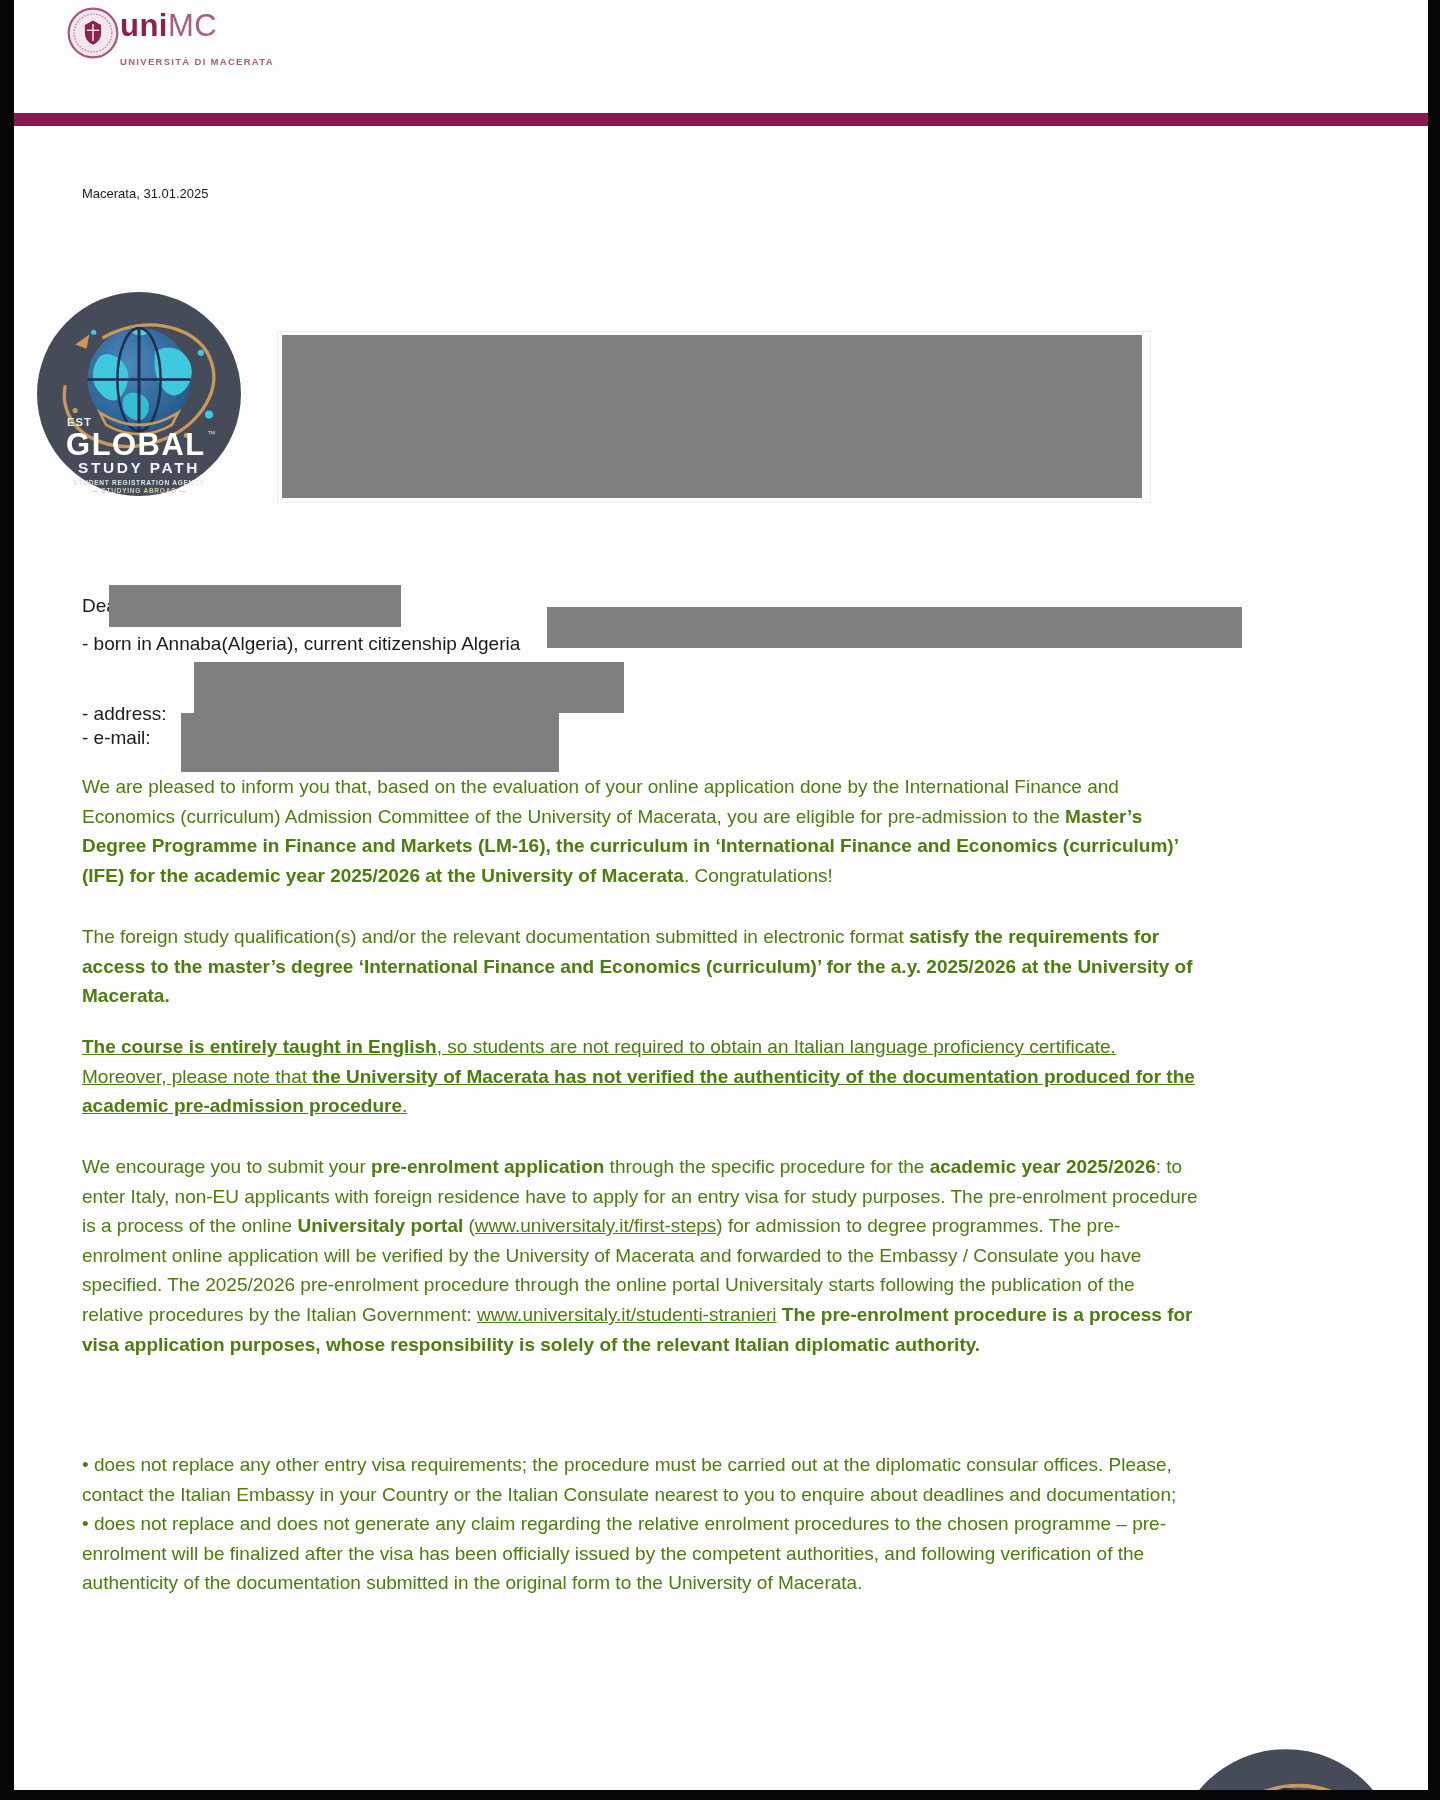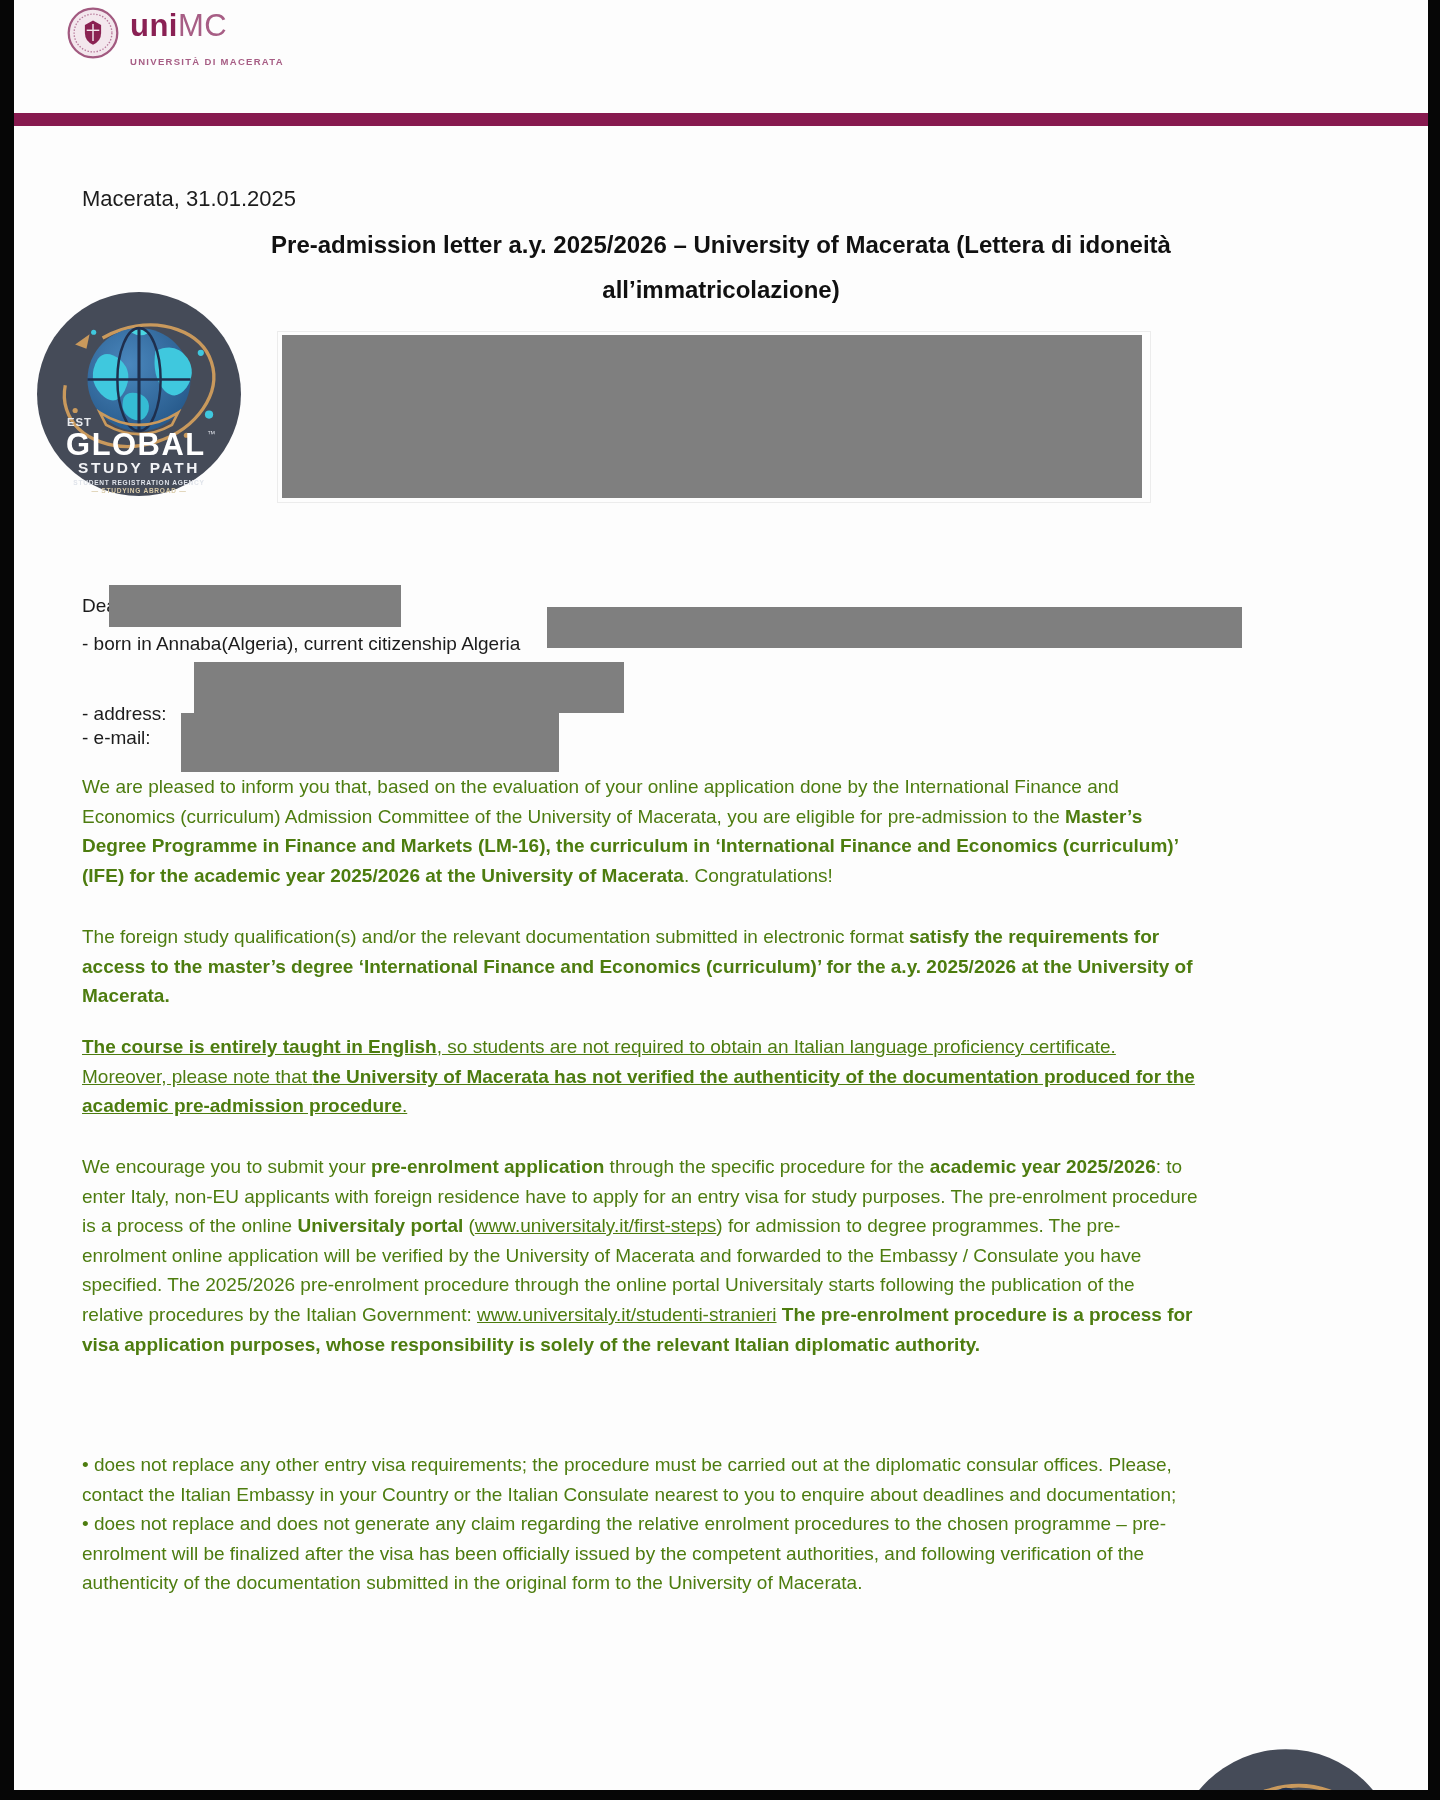--- a/index.html
+++ b/index.html
@@ -7,30 +7,30 @@
     position:relative;width:1440px;height:1800px;overflow:hidden;
     background:#060606;
     font-family:"Liberation Sans",sans-serif;
     -webkit-font-smoothing:antialiased;
   }
   .sheet{
     position:absolute;left:14px;right:12px;top:0;bottom:10px;
     background:#fdfdfd;overflow:hidden;
   }
   
-  .unimc{position:absolute;left:52px;top:6px;display:flex;align-items:flex-start;gap:10px;}
+  .unimc{position:absolute;left:52px;top:6px;display:flex;align-items:flex-start;gap:0;}
   .unimc-seal{width:54px;height:54px;flex:0 0 auto;}
   .unimc-words{padding-top:4px;line-height:1;}
   .unimc-brand{font-size:31px;letter-spacing:.5px;}
   .unimc-brand .uni{font-weight:800;color:#8a2154;}
   .unimc-brand .mc{font-weight:400;color:#a75e85;}
   .unimc-sub{margin-top:16px;font-size:9.5px;font-weight:700;letter-spacing:1.3px;color:#a75e85;}
   .maroon-bar{position:absolute;left:0;right:0;top:113px;height:13px;background:#871a4f;}
   
-  .dateline{position:absolute;left:68px;top:186px;font-size:22px;color:#1c1c1c;}
+  .dateline{position:absolute;left:68px;top:186px;font-size:13px;color:#1c1c1c;}
   .doc-title{
     position:absolute;left:0;right:0;top:222px;margin:0 auto;max-width:1070px;
     text-align:center;font-size:24px;font-weight:700;color:#111;line-height:45px;
   }
   
   .gsp-mount{position:absolute;}
   .gsp-top{left:22px;top:291px;width:206px;height:206px;}
   .gsp-bottom{left:1158px;top:1748px;width:228px;height:228px;}
   .gsp-mount svg{width:100%;height:100%;display:block;}
   .header-cell{position:absolute;left:263px;top:331px;width:872px;height:170px;border:1px solid #ececec;}
@@ -73,21 +73,20 @@
       </svg>
       <div class="unimc-words">
         <div class="unimc-brand"><span class="uni">uni</span><span class="mc">MC</span></div>
         <div class="unimc-sub">UNIVERSITÀ DI MACERATA</div>
       </div>
     </div>
 
     <div class="maroon-bar"></div>
 
     <div class="dateline">Macerata, 31.01.2025</div>
-    <h1 class="doc-title">Pre-admission letter a.y. 2025/2026 – University of Macerata (Lettera di idoneità all’immatricolazione)</h1>
 
     <div class="gsp-mount gsp-top">
         <svg viewBox="0 0 200 200" xmlns="http://www.w3.org/2000/svg">
     <defs>
       <radialGradient id="og" cx="40%" cy="35%" r="75%">
         <stop offset="0%" stop-color="#4a87bd"></stop>
         <stop offset="100%" stop-color="#245687"></stop>
       </radialGradient>
     </defs>
     <circle cx="100" cy="100" r="99" fill="#454b58"></circle>

